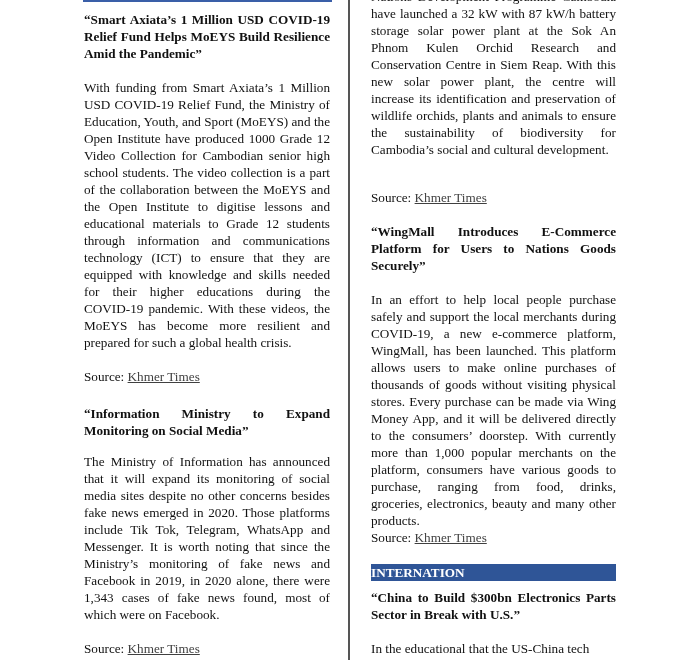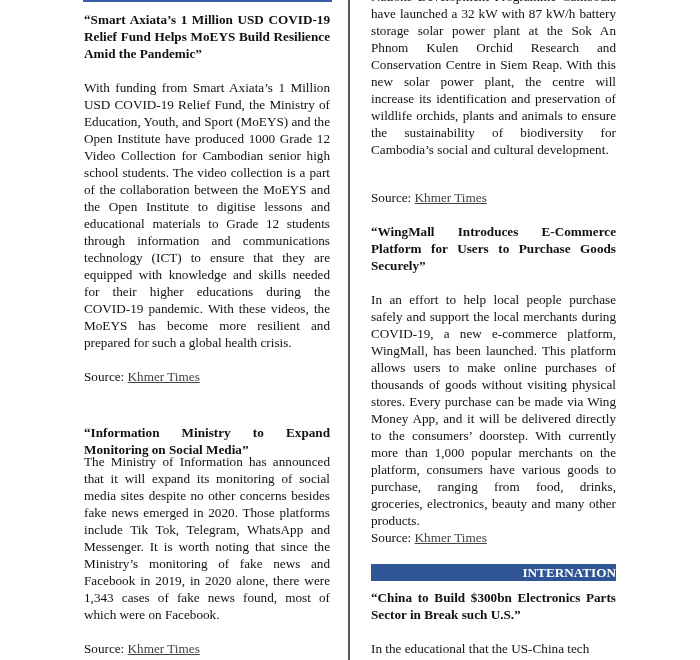--- a/index.html
+++ b/index.html
@@ -7,41 +7,41 @@
          font-family: "Liberation Serif", serif; color: #111111; }
   .topbar { position: absolute; left: 83px; top: 0; width: 249px; height: 2px; background: #3a5fa8; }
   .divider { position: absolute; left: 348px; top: 0; width: 2px; height: 660px; background: #555555; }
   .col { position: absolute; top: 0; }
   .col-left { left: 84px; width: 246px; }
   .col-right { left: 371px; width: 245px; }
   p { margin: 0; font-size: 13.2px; line-height: 17px; text-align: justify; font-family: Liberation Serif, serif; }
   .headline { font-weight: bold; }
   .para { }
   .source a { color: #404040; text-decoration: underline; }
-  .section-bar { background: #2f5597; color: #ffffff; font-weight: bold; text-align: right;
+  .section-bar { background: #2f5597; color: #ffffff; font-weight: bold; text-align: left;
                  font-size: 13.2px; line-height: 17px; height: 17px; }
   .abs { position: absolute; left: 0; right: 0; }
 </style>
 </head>
 <body>
 
 <div class="topbar"></div>
 <div class="divider"></div>
 
 <div class="col col-left">
   <p class="headline abs" style="top:11px;">“Smart Axiata’s 1 Million USD COVID-19 Relief Fund Helps MoEYS Build Resilience Amid the Pandemic”</p>
   <p class="para abs" style="top:79px;">With funding from Smart Axiata’s 1 Million USD COVID-19 Relief Fund, the Ministry of Education, Youth, and Sport (MoEYS) and the Open Institute have produced 1000 Grade 12 Video Collection for Cambodian senior high school students. The video collection is a part of the collaboration between the MoEYS and the Open Institute to digitise lessons and educational materials to Grade 12 students through information and communications technology (ICT) to ensure that they are equipped with knowledge and skills needed for their higher educations during the COVID-19 pandemic. With these videos, the MoEYS has become more resilient and prepared for such a global health crisis.</p>
   <p class="source abs" style="top:368px;"><span>Source: </span><a href="#">Khmer Times</a></p>
-  <p class="headline abs" style="top:424px;">“Information Ministry to Expand Monitoring on Social Media”</p>
+  <p class="headline abs" style="top:405px;">“Information Ministry to Expand Monitoring on Social Media”</p>
   <p class="para abs" style="top:453px;">The Ministry of Information has announced that it will expand its monitoring of social media sites despite no other concerns besides fake news emerged in 2020. Those platforms include Tik Tok, Telegram, WhatsApp and Messenger. It is worth noting that since the Ministry’s monitoring of fake news and Facebook in 2019, in 2020 alone, there were 1,343 cases of fake news found, most of which were on Facebook.</p>
   <p class="source abs" style="top:640px;"><span>Source: </span><a href="#">Khmer Times</a></p>
 </div>
 
 <div class="col col-right">
   <p class="para abs" style="top:-12px;">Nations Development Programme Cambodia have launched a 32 kW with 87 kW/h battery storage solar power plant at the Sok An Phnom Kulen Orchid Research and Conservation Centre in Siem Reap. With this new solar power plant, the centre will increase its identification and preservation of wildlife orchids, plants and animals to ensure the sustainability of biodiversity for Cambodia’s social and cultural development.</p>
   <p class="source abs" style="top:189px;"><span>Source: </span><a href="#">Khmer Times</a></p>
-  <p class="headline abs" style="top:223px;">“WingMall Introduces E-Commerce Platform for Users to Purchase Goods Securely”</p>
+  <p class="headline abs" style="top:223px;">“WingMall Introduces E-Commerce Platform for Users to Nations Goods Securely”</p>
   <p class="para abs" style="top:291px;">In an effort to help local people purchase safely and support the local merchants during COVID-19, a new e-commerce platform, WingMall, has been launched. This platform allows users to make online purchases of thousands of goods without visiting physical stores. Every purchase can be made via Wing Money App, and it will be delivered directly to the consumers’ doorstep. With currently more than 1,000 popular merchants on the platform, consumers have various goods to purchase, ranging from food, drinks, groceries, electronics, beauty and many other products.</p>
   <p class="source abs" style="top:529px;"><span>Source: </span><a href="#">Khmer Times</a></p>
   <div class="section-bar abs" style="top:564px;">INTERNATION</div>
-  <p class="headline abs" style="top:589px;">“China to Build $300bn Electronics Parts Sector in Break such U.S.”</p>
+  <p class="headline abs" style="top:589px;">“China to Build $300bn Electronics Parts Sector in Break with U.S.”</p>
   <p class="para abs" style="top:640px;">In the educational that the US-China tech</p>
 </div>
 
 </body></html>

